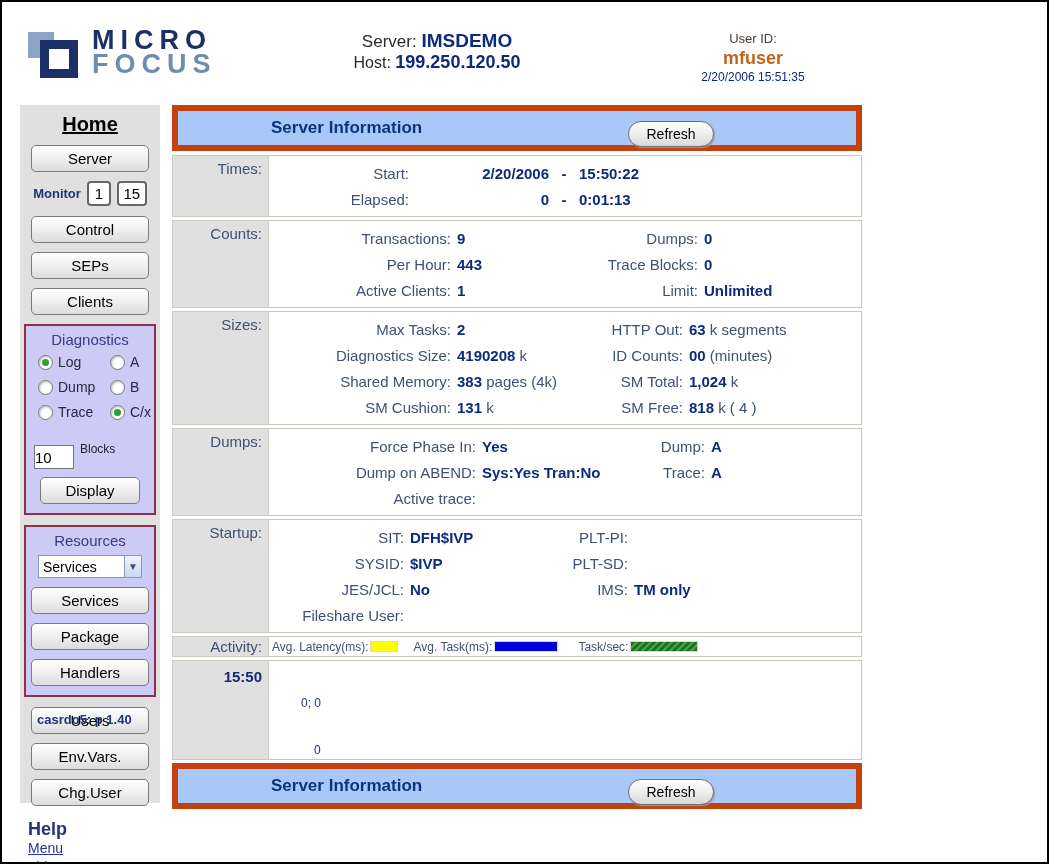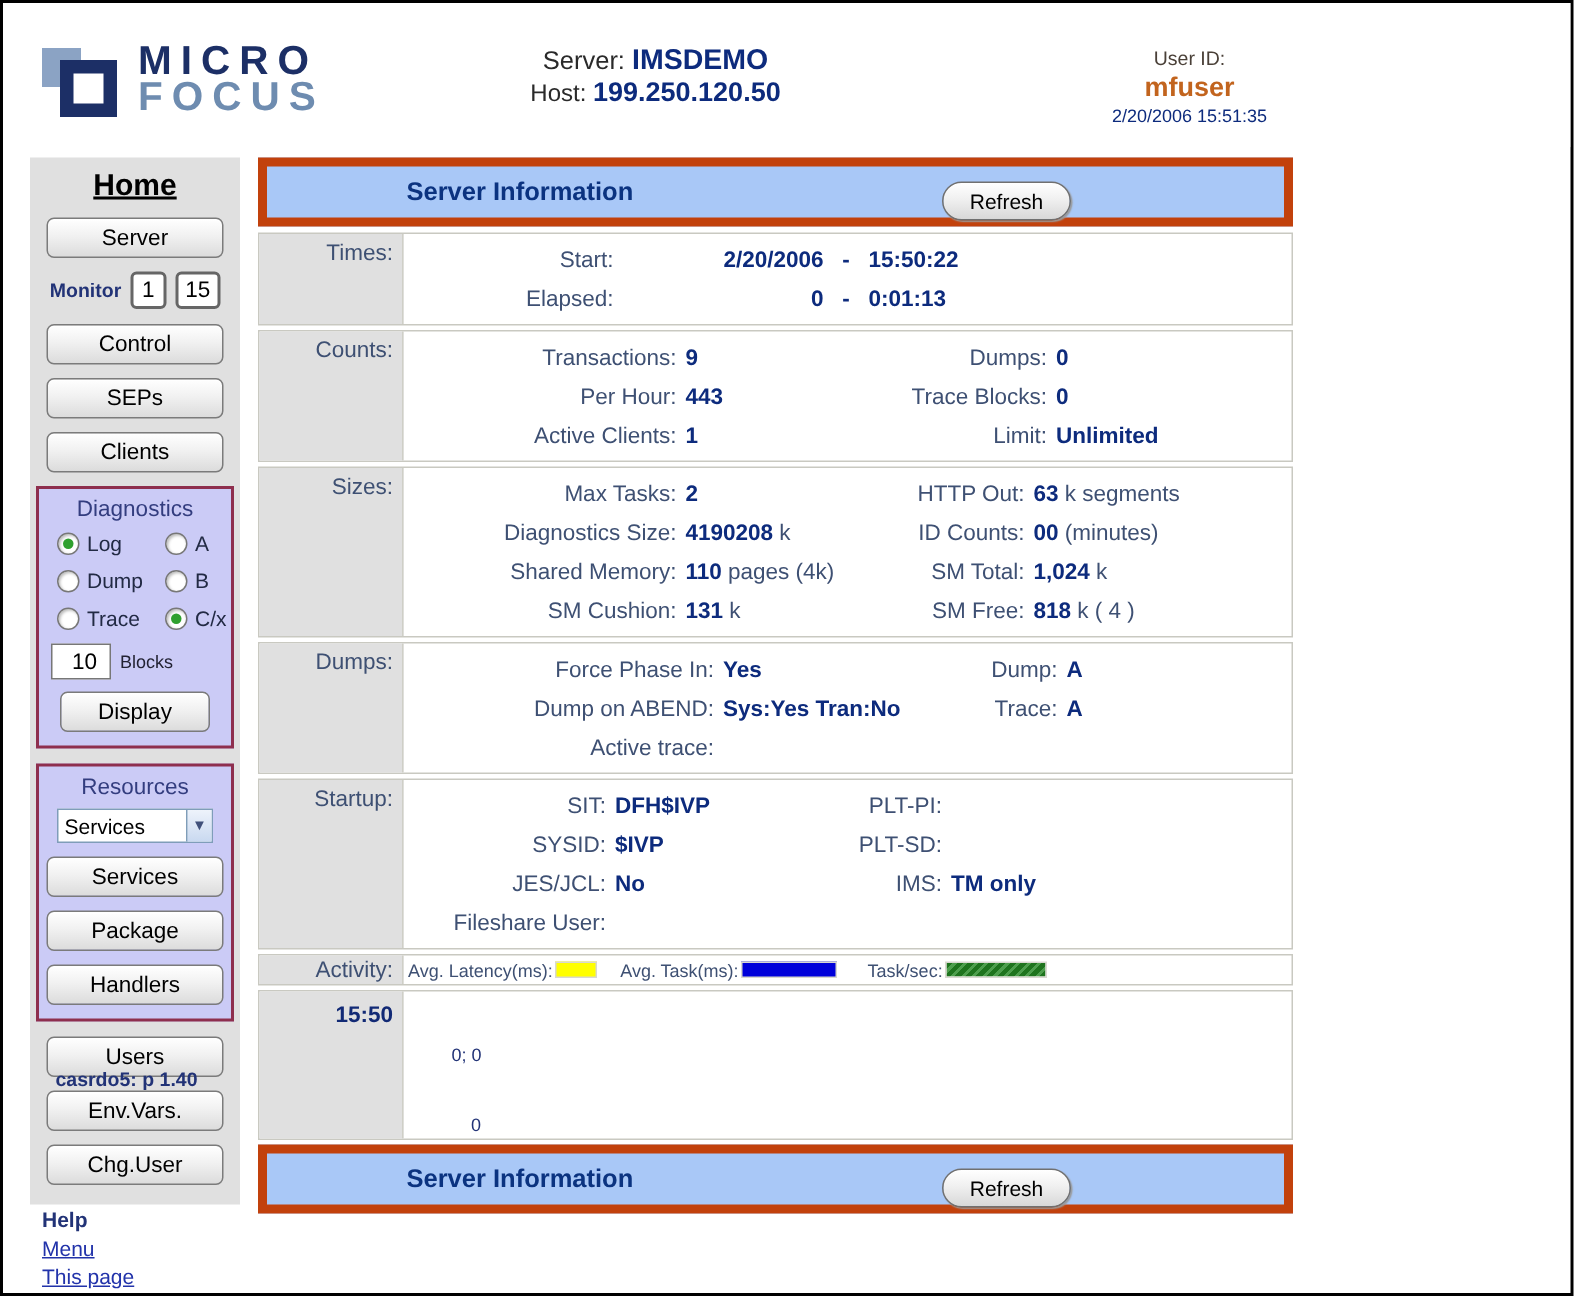--- a/index.html
+++ b/index.html
@@ -20,21 +20,21 @@
   .logo-text { margin-left:8px; line-height:0.9; }
   .logo-l1 { font-size:27px; font-weight:bold; letter-spacing:6px; color:#1c2f66; }
   .logo-l2 { font-size:27px; font-weight:bold; letter-spacing:6px; color:#6e8cb0; }
   .server-block { position:absolute; left:290px; top:28px; width:290px; text-align:center; }
   .srv-line { font-size:17px; color:#2a2a2a; line-height:21px; }
   .srv-line b { color:#0d2b7d; font-size:19px; }
   .host-line { font-size:16px; color:#2a2a2a; line-height:21px; }
   .host-line b { color:#0d2b7d; font-size:18px; }
   .addr-line { font-size:12px; color:#2a2a2a; line-height:17px; }
   .addr-line b { color:#0d2b7d; }
-  .user-block { position:absolute; left:696px; top:28px; width:190px; text-align:center; }
+  .user-block { position:absolute; left:656px; top:28px; width:190px; text-align:center; }
   .uid-label { font-size:13px; color:#4a4038; line-height:17px; }
   .uid-value { font-size:18px; font-weight:bold; color:#c2641e; line-height:22px; }
   .uid-time { font-size:12px; color:#0d2b7d; line-height:17px; }
 
   
   .sidebar { position:absolute; left:18px; top:103px; width:140px; height:698px; background:#e0e0e0; padding-top:8px; }
   .home { display:block; text-align:center; font-size:20px; font-weight:bold; color:#000; text-decoration:underline; margin-bottom:9px; }
   .sbtn {
     display:block; margin:0 auto 9px auto; width:118px; height:27px;
     font-family:"Liberation Sans", sans-serif; font-size:15px; color:#000;
@@ -47,28 +47,28 @@
   .monitor-input { width:24px; height:25px; text-align:center; font-size:15px; border:2px solid #666; border-radius:4px; background:#fff; font-family:"Liberation Sans", sans-serif; }
   .monitor-input.wide { width:30px; }
   .group-box { margin:0 4px 10px 4px; background:#cbcbf6; border:2px solid #8e2f4e; padding:5px 0 9px 0; }
   .group-title { text-align:center; font-size:15px; color:#333d7f; margin-bottom:6px; }
   .radio-grid { display:grid; grid-template-columns:72px 52px; row-gap:9px; padding-left:12px; margin-bottom:9px; }
   .radio-item { display:flex; align-items:center; gap:5px; cursor:pointer; }
   .radio-dot { width:15px; height:15px; border-radius:50%; background:#fff; border:1px solid #777; box-shadow:inset 1px 1px 2px #bbb; position:relative; flex:0 0 auto; }
   .radio-dot.on::after { content:""; position:absolute; left:3px; top:3px; width:7px; height:7px; border-radius:50%; background:#2fa02f; }
   .radio-label { font-size:14px; color:#222a44; }
   .blocks-row { display:flex; align-items:center; gap:6px; padding-left:8px; margin-bottom:8px; }
-  .blocks-input { width:40px; height:24px; font-size:15px; padding-left:13px; border:1px solid #777; background:#fff; font-family:"Liberation Sans", sans-serif; }
+  .blocks-input { width:40px; height:24px; font-size:15px; padding-left:0; border:1px solid #777; background:#fff; font-family:"Liberation Sans", sans-serif;margin-top:16px; }
   .blocks-label { font-size:12px; color:#223; }
   .gbtn { width:100px; }
   .dropdown { width:104px; height:23px; margin:0 auto 9px auto; background:#fff; border:1px solid #7f9db9; display:flex; align-items:center; cursor:pointer; }
   .dropdown-value { flex:1; font-size:14px; color:#000; padding-left:4px; }
   .dropdown-arrow { width:17px; height:100%; background:linear-gradient(180deg,#eef3fb,#c9d9f0); border-left:1px solid #7f9db9; display:flex; align-items:center; justify-content:center; font-size:10px; color:#40507a; }
   .help-block { margin:14px 0 0 8px; }
-  .help-title { font-size:14px; font-weight:bold; color:#223377; line-height:19px; }
+  .help-title { font-size:18px; font-weight:bold; color:#223377; line-height:19px; }
   .help-link { display:block; font-size:14px; color:#2233aa; text-decoration:underline; line-height:19px; cursor:pointer; }
   .version { position:absolute; left:35px; top:710px; font-size:13px; font-weight:bold; color:#223377; }
 
   
   .main { position:absolute; left:170px; top:103px; width:690px; }
   .bar { height:46px; background:#a9c8f7; border:6px solid #c2410c; position:relative; display:flex; align-items:center; margin-bottom:4px; }
   .bar-title { margin-left:93px; font-size:17px; font-weight:bold; color:#0b3380; }
   .refresh-btn {
     position:absolute; left:450px; top:10px; width:86px; height:26px;
     font-family:"Liberation Sans", sans-serif; font-size:14px; color:#000;
@@ -256,21 +256,21 @@
         <span class="val"><b>63</b><span class="sfx"> k segments</span></span>
       </div>
       <div class="line">
         <span class="lbl l1">Diagnostics Size:</span>
         <span class="val v1"><b>4190208</b><span class="sfx"> k</span></span>
         <span class="lbl l2">ID Counts:</span>
         <span class="val"><b>00</b><span class="sfx"> (minutes)</span></span>
       </div>
       <div class="line">
         <span class="lbl l1">Shared Memory:</span>
-        <span class="val v1"><b>110</b><span class="sfx"> pages (4k)</span></span>
+        <span class="val v1"><b>383</b><span class="sfx"> pages (4k)</span></span>
         <span class="lbl l2">SM Total:</span>
         <span class="val"><b>1,024</b><span class="sfx"> k</span></span>
       </div>
       <div class="line">
         <span class="lbl l1">SM Cushion:</span>
         <span class="val v1"><b>131</b><span class="sfx"> k</span></span>
         <span class="lbl l2">SM Free:</span>
         <span class="val"><b>818</b><span class="sfx"> k ( 4 )</span></span>
       </div>
     </div>

